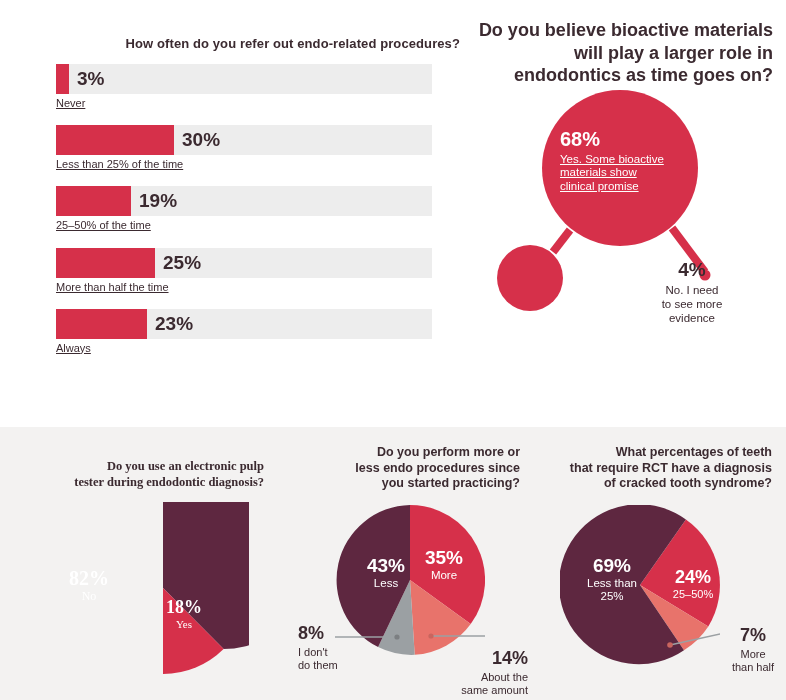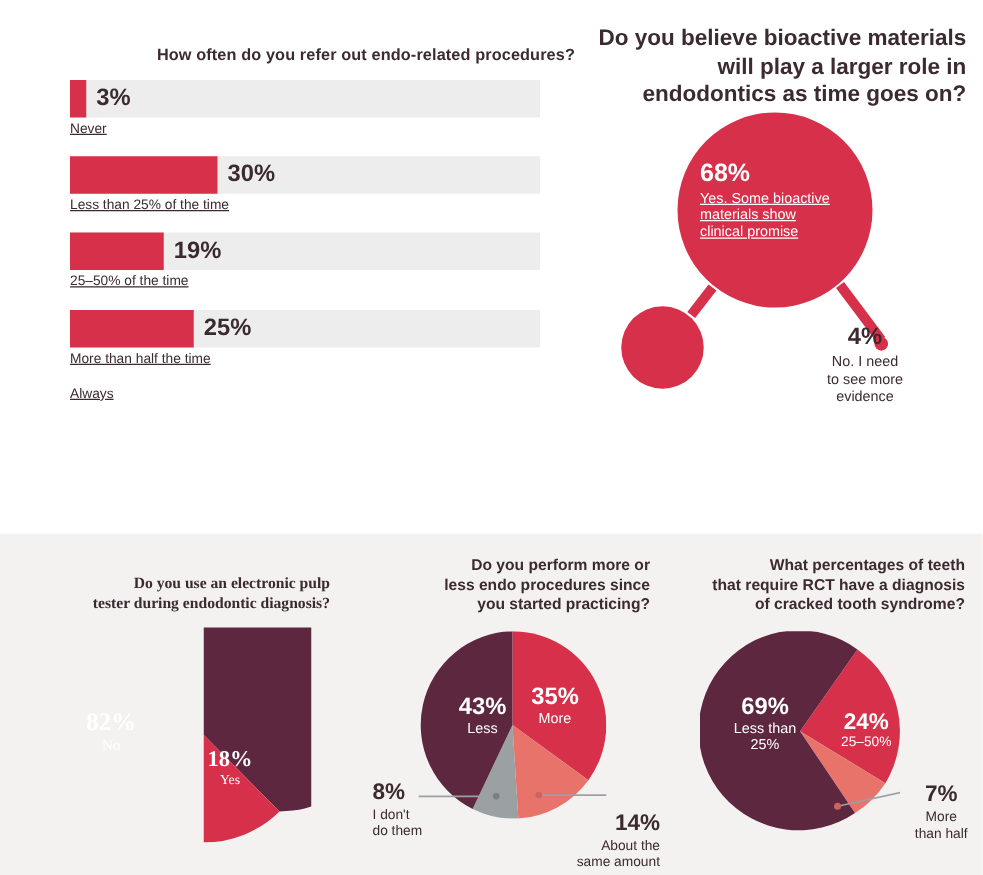--- a/index.html
+++ b/index.html
@@ -259,20 +259,24 @@
 
         <div class="bar-row">
           <div class="bar-track">
             <div class="bar-fill" style="width:99px;"></div>
             <div class="bar-value" style="left:107px;">25%</div>
           </div>
           <div class="bar-label">More than half the time</div>
         </div>
 
         <div class="bar-row">
+          <div class="bar-track">
+            <div class="bar-fill" style="width:91px;"></div>
+            <div class="bar-value" style="left:99px;">23%</div>
+          </div>
           <div class="bar-label">Always</div>
         </div>
 
       </div>
     </div>
 
     <div class="bubble-panel">
       <div class="q-title">Do you believe bioactive materials will play a larger role in endodontics as time goes on?</div>
 
       <svg class="bubble-svg" viewBox="0 0 326 427">

